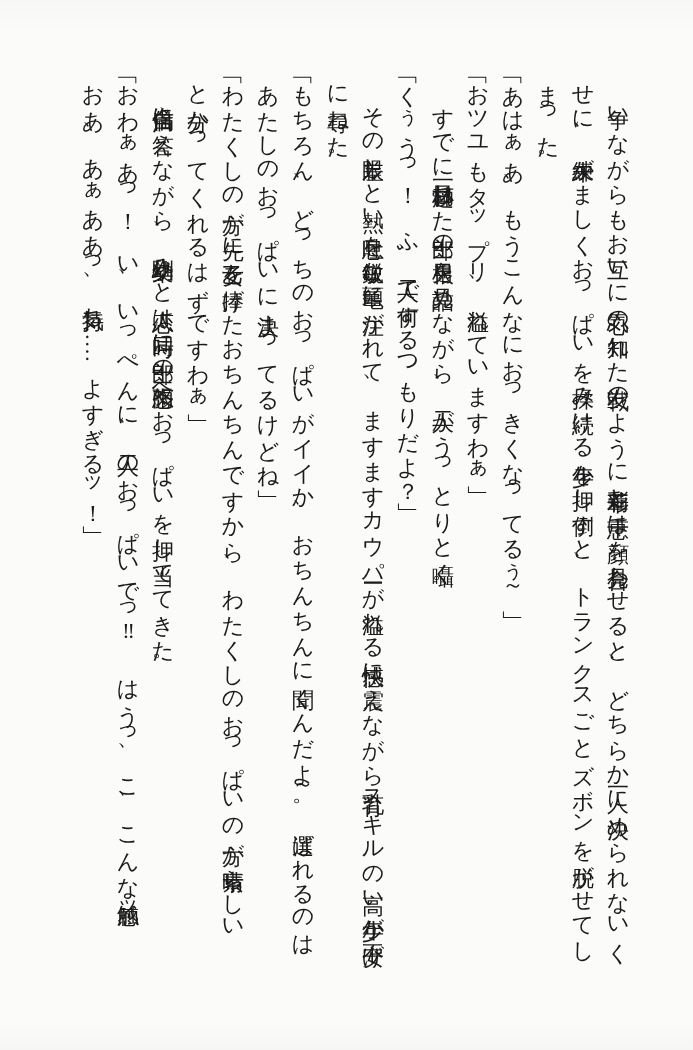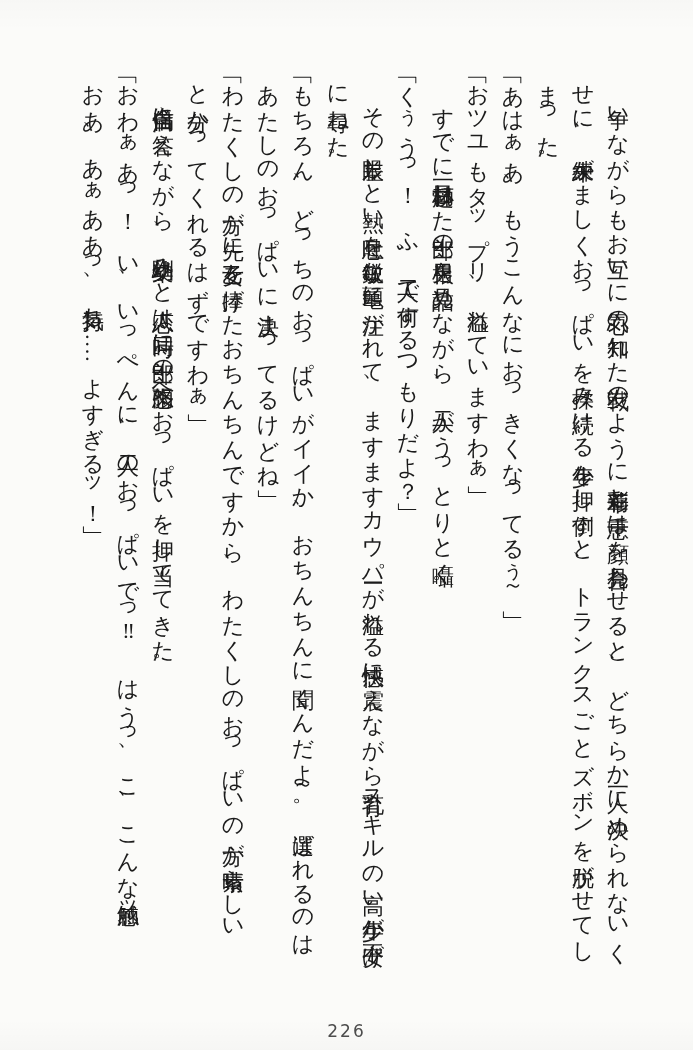--- a/index.html
+++ b/index.html
@@ -61,14 +61,13 @@
     <p>「あはぁあ、もうこんなにおっきくなってるぅ～」</p>
     <p>「おツユもタップリ、溢れていますわぁ」</p>
     <p>　すでに目一杯勃起した士郎の男根を見詰めながら、二人がうっとりと囁く。</p>
     <p>「くぅうっ！　ふ、二人で何するつもりだよ？」</p>
     <p>　その眼差しと熱い吐息を鋭敏な亀頭に注がれて、ますますカウパーが溢れる快感に震えながら育乳スキルの高い少年が不安げに尋ねた。</p>
     <p>「もちろん、どっちのおっぱいがイイか、おちんちんに聞くんだよ～。選ばれるのはあたしのおっぱいに決まってるけどね」</p>
     <p>「わたくしの方が先に乙女を捧げたおちんちんですから、わたくしのおっぱいの方が素晴らしいと分かってくれるはずですわぁ」</p>
     <p>　自信満々に答えながら、幼馴染みと恋人は同時に士郎の怒張肉へおっぱいを押し当ててきた。</p>
     <p>「おわぁあっ！　い、いっぺんに、二人のおっぱいでっ‼　はうっ、こ、こんな感触ッ、おあ、あぁああっ、気持ち……よすぎるッ！」</p>
   </div>
-  <div class="page-number">226</div>
 </div>
 
 </body></html>

